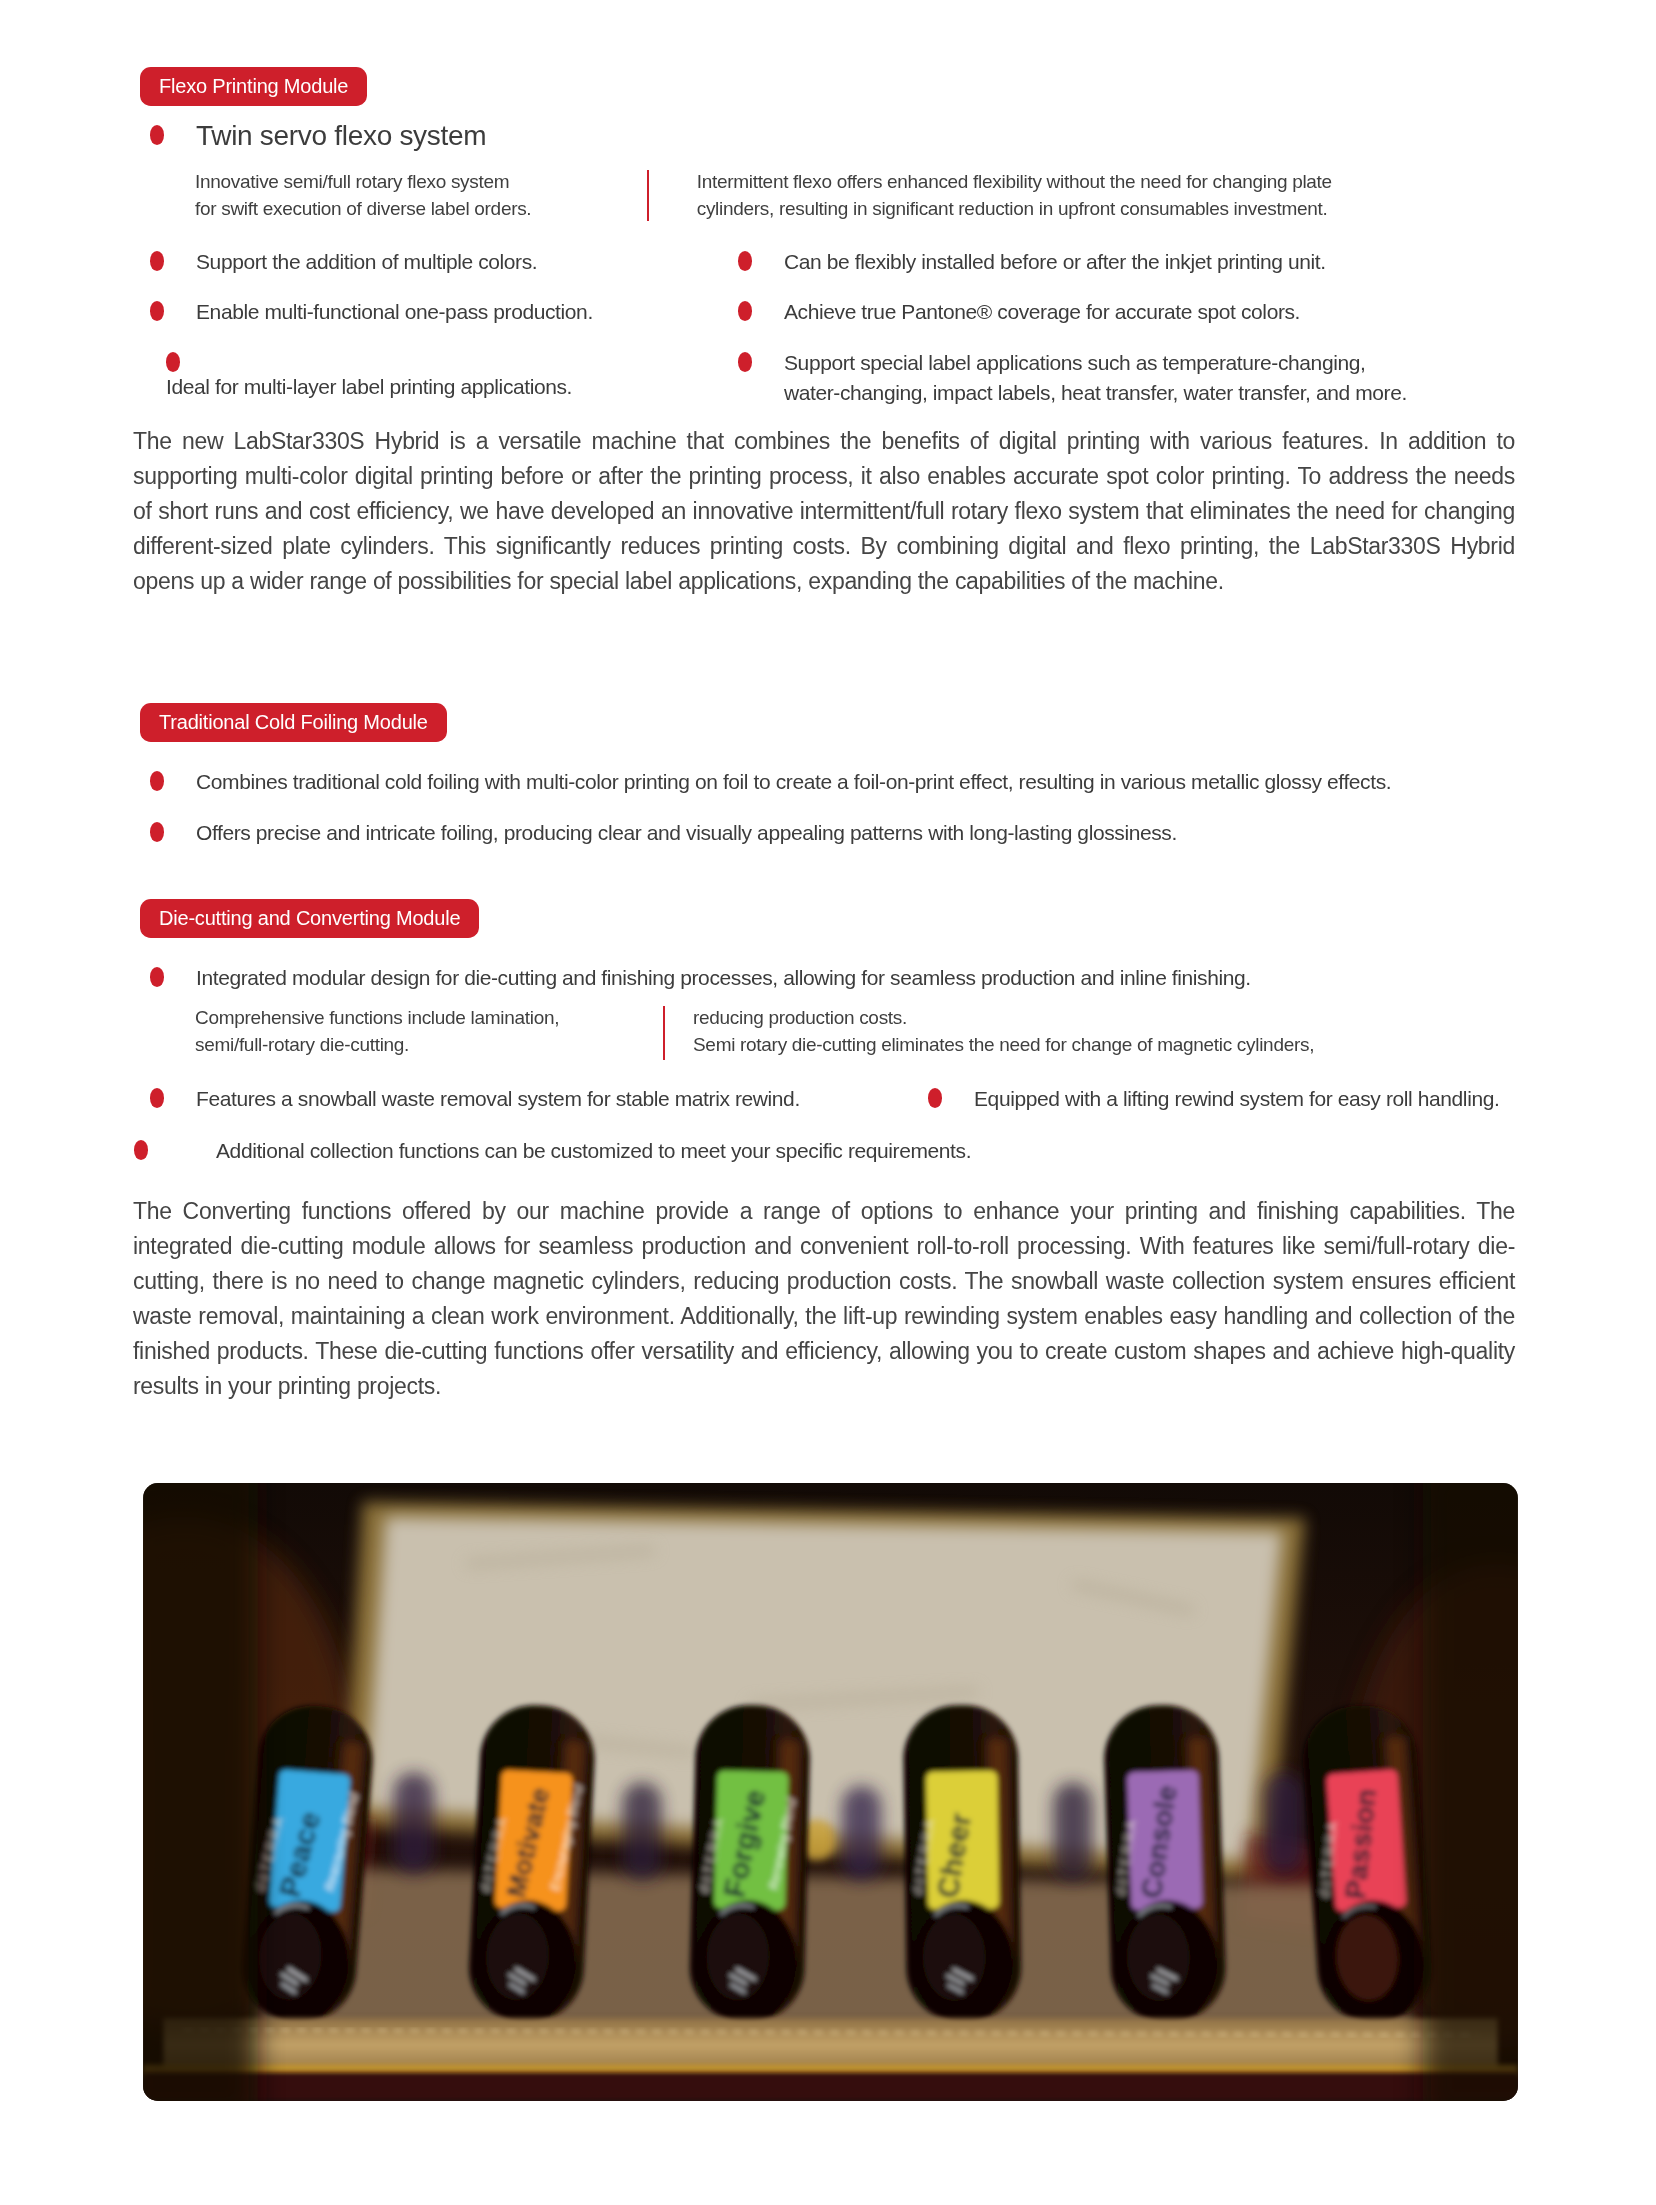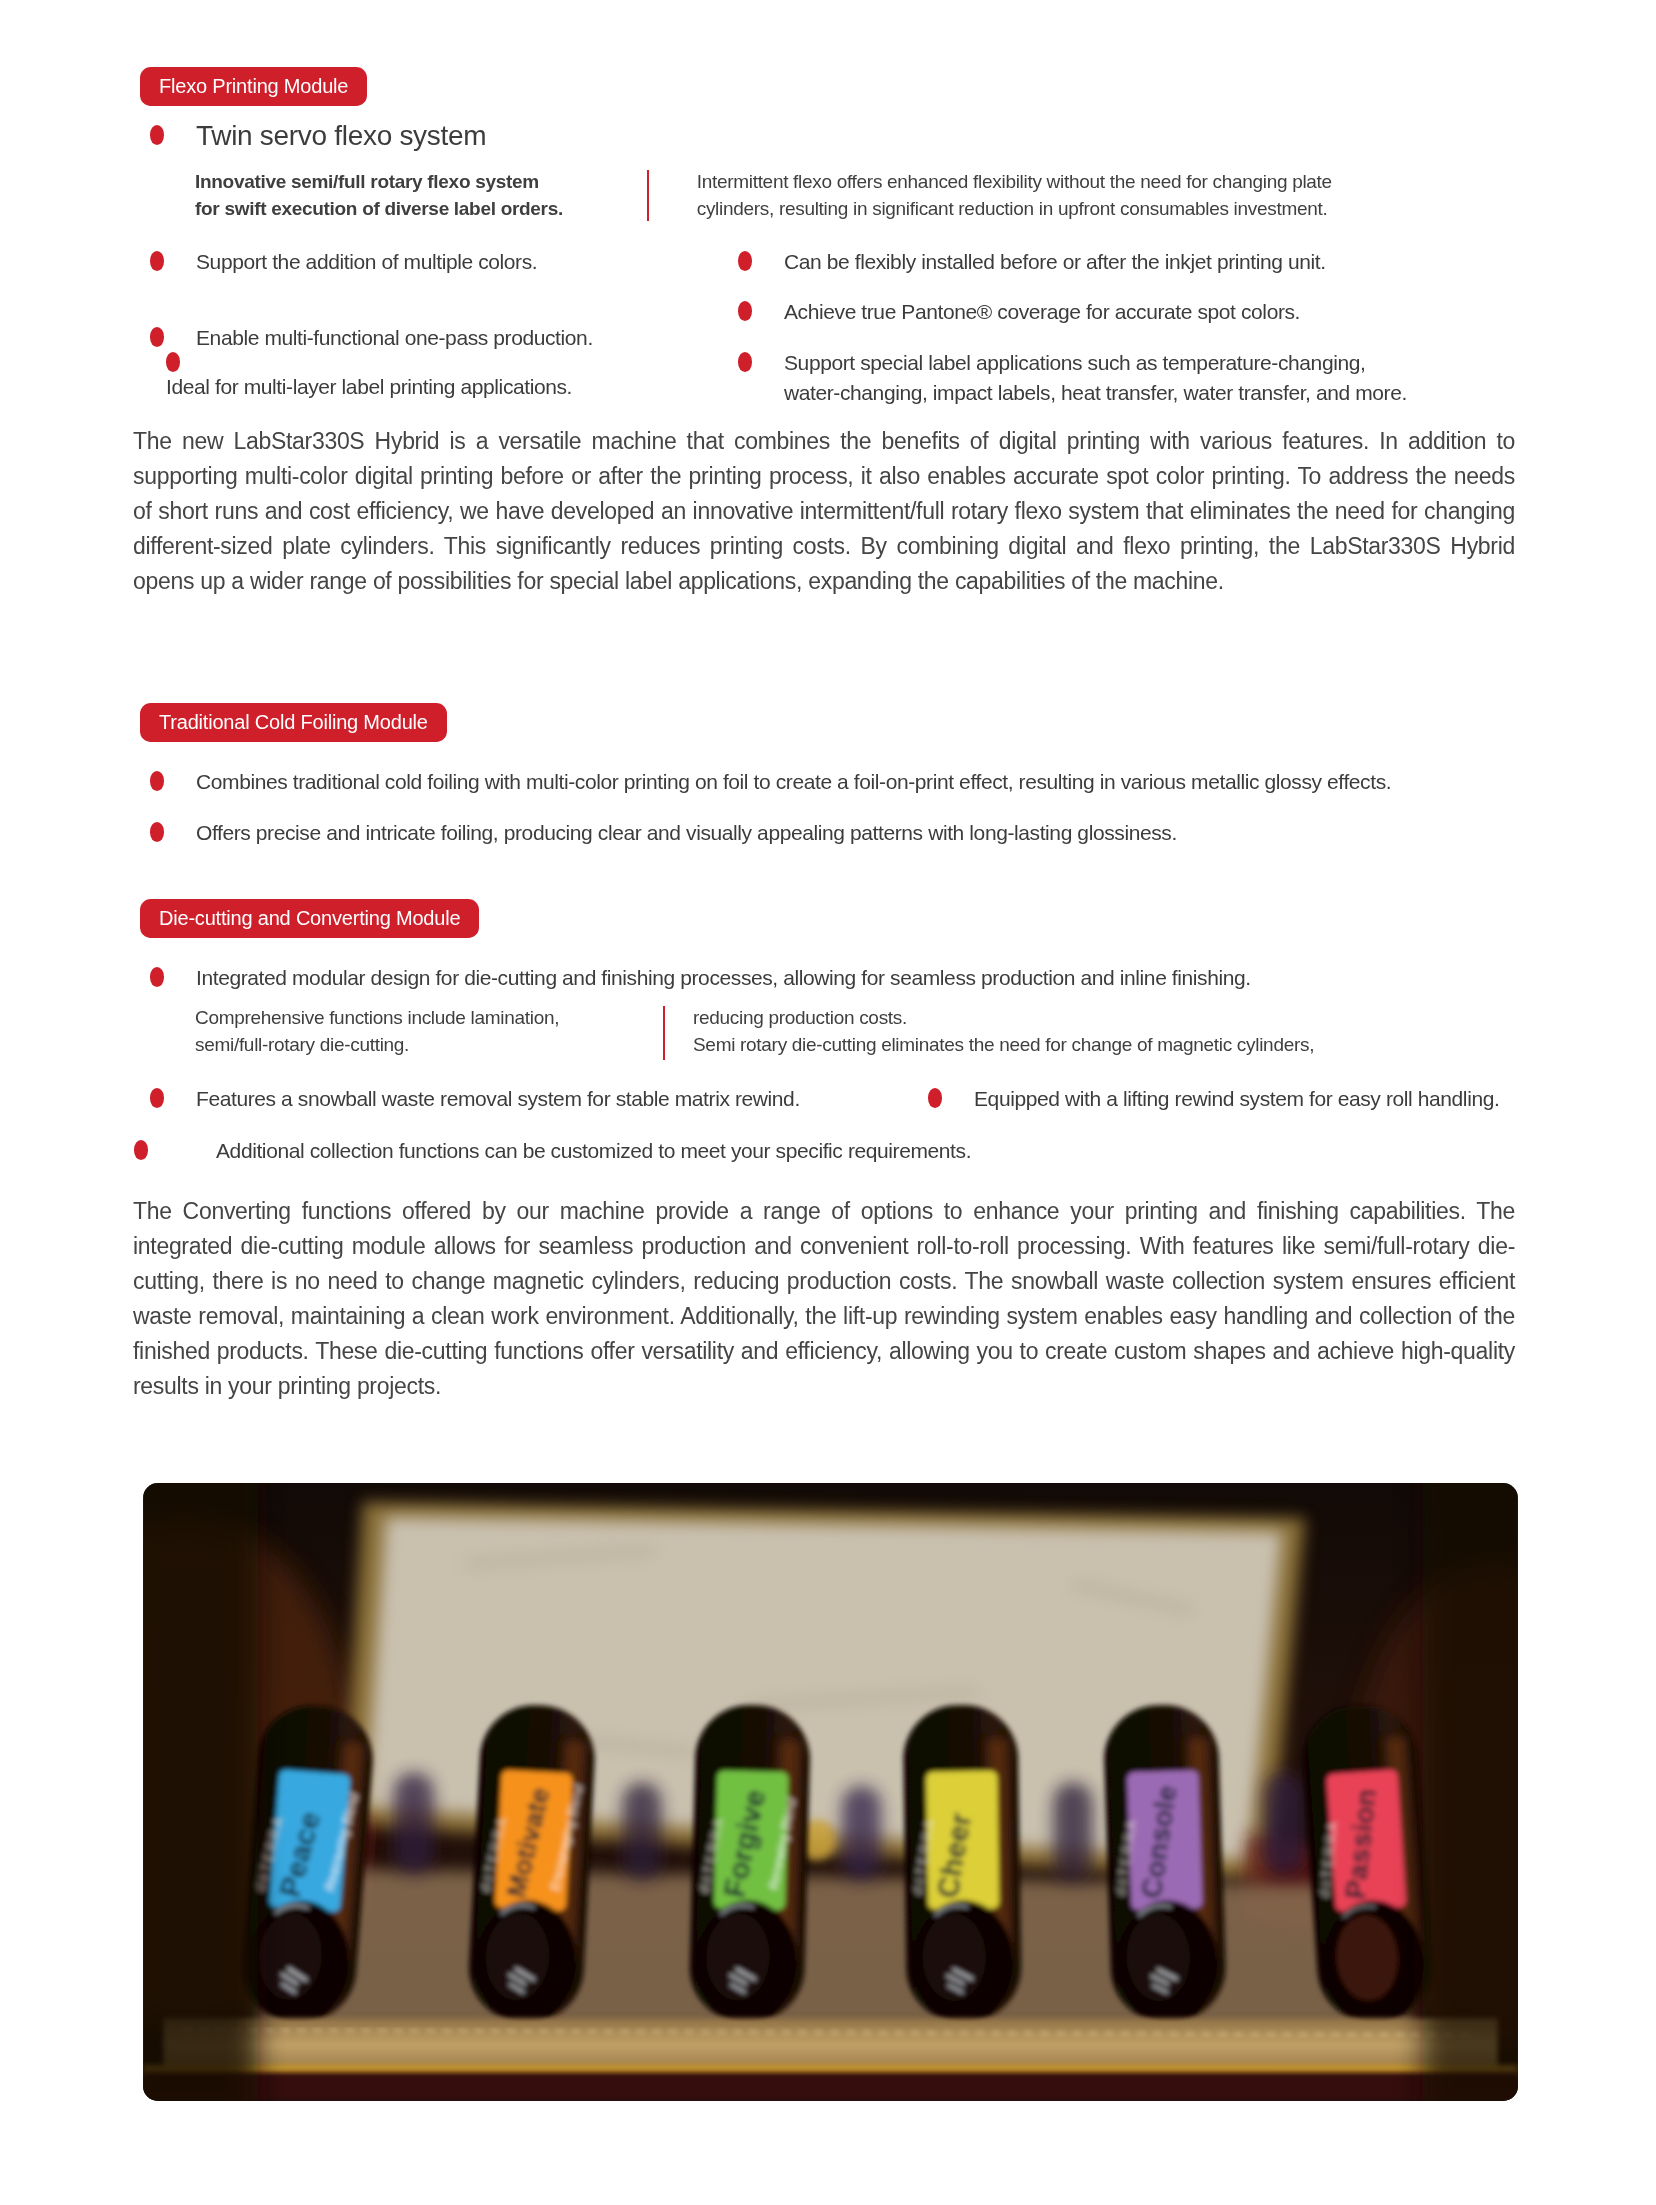--- a/index.html
+++ b/index.html
@@ -26,41 +26,41 @@
 <div class="page">
 
   <div class="badge" style="top:67px;">Flexo Printing Module</div>
 
   <div class="bullet lead" style="left:150px;top:121px;">
     <span class="dot"></span>
     <div class="btext">Twin servo flexo system</div>
   </div>
 
   <div class="notes" style="left:195px;top:168px;">
-    <div class="note" style="width:445px;font-weight:bold;">
+    <div class="note" style="width:445px;">
       <div>Innovative semi/full rotary flexo system</div>
       <div>for swift execution of diverse label orders.</div>
     </div>
     <div class="vdivider" style="height:51px;margin:2px 48px 0 6.7px;"></div>
     <div class="note">
       <div>Intermittent flexo offers enhanced flexibility without the need for changing plate</div>
       <div>cylinders, resulting in significant reduction in upfront consumables investment.</div>
     </div>
   </div>
 
   <div class="bullet" style="left:150px;top:247px;">
     <span class="dot"></span>
     <div class="btext">Support the addition of multiple colors.</div>
   </div>
   <div class="bullet" style="left:738px;top:247px;">
     <span class="dot"></span>
     <div class="btext">Can be flexibly installed before or after the inkjet printing unit.</div>
   </div>
 
-  <div class="bullet" style="left:150px;top:297px;margin-top:26px;">
+  <div class="bullet" style="left:150px;top:297px;">
     <span class="dot"></span>
     <div class="btext">Enable multi-functional one-pass production.</div>
   </div>
   <div class="bullet" style="left:738px;top:297px;">
     <span class="dot"></span>
     <div class="btext">Achieve true Pantone® coverage for accurate spot colors.</div>
   </div>
 
   <div class="bullet" style="left:166px;top:348px;flex-direction:column;">
     <span class="dot"></span>

